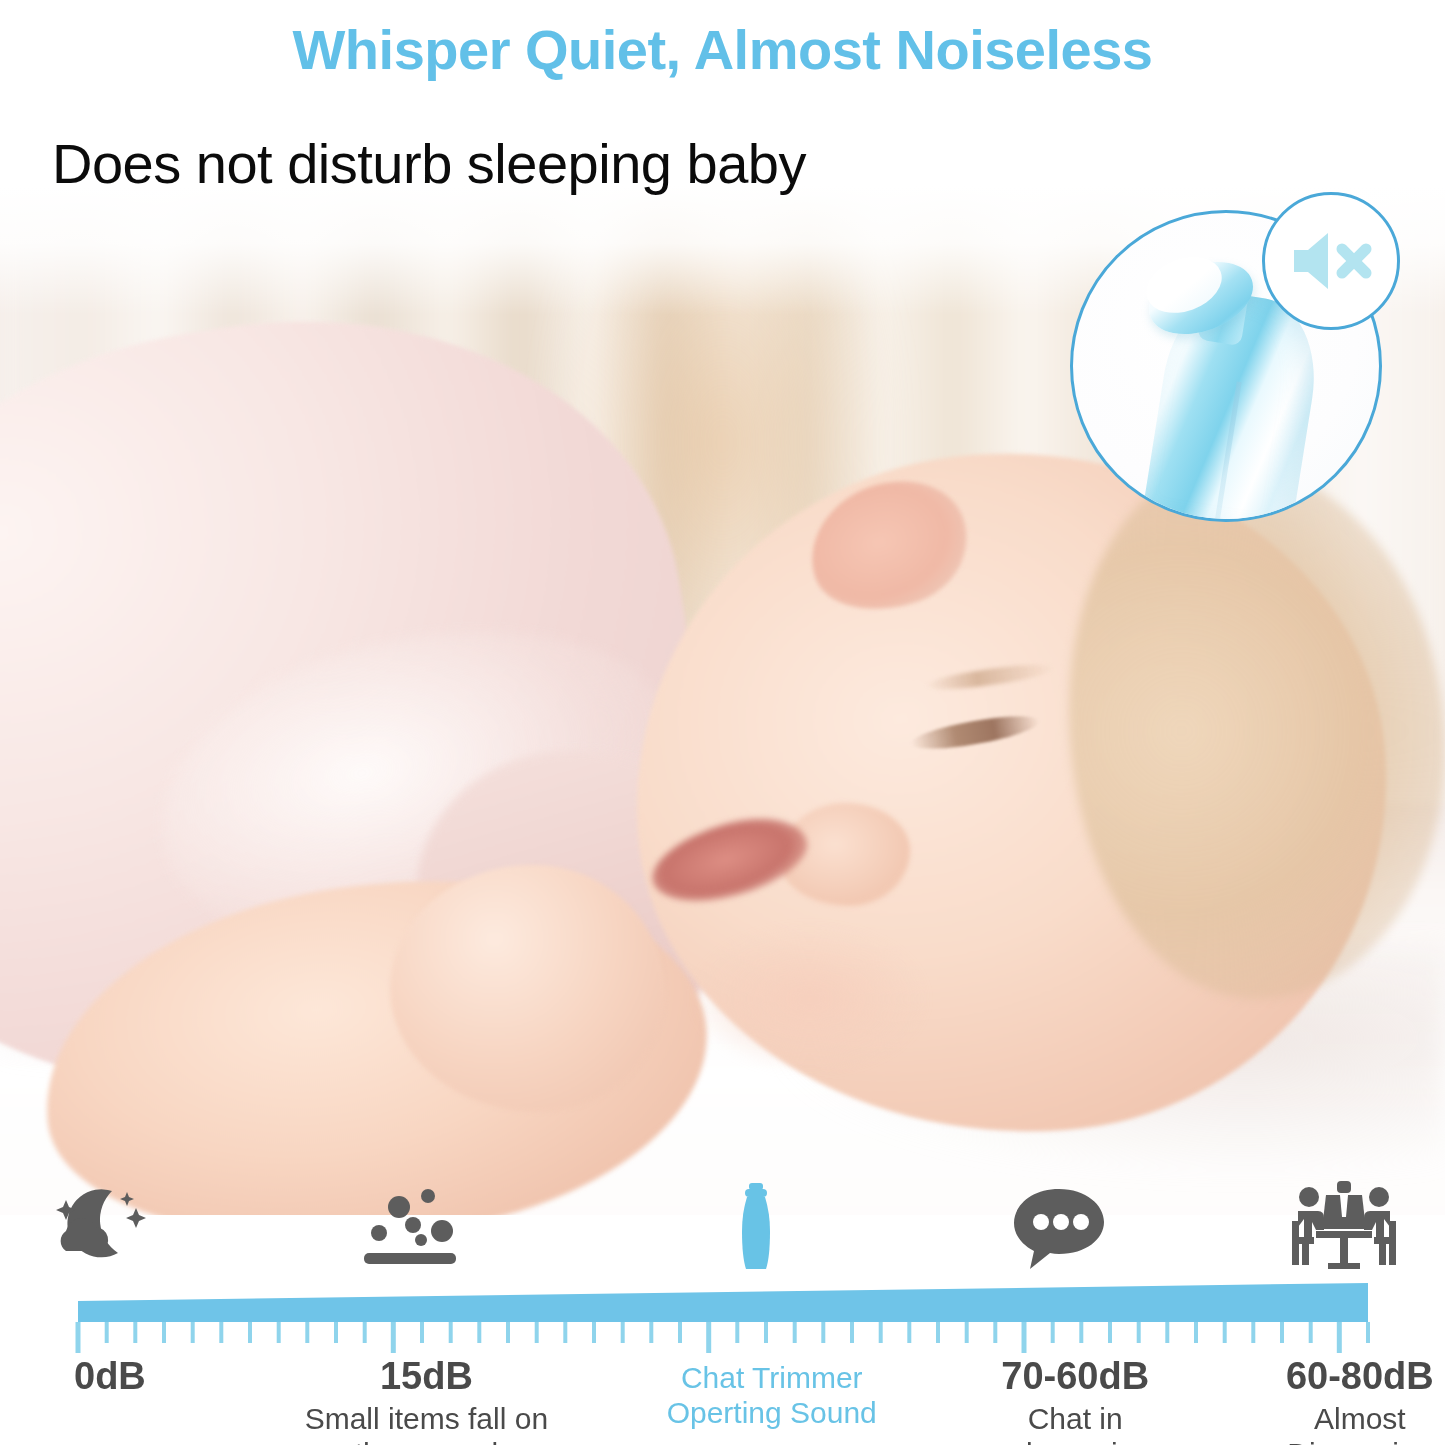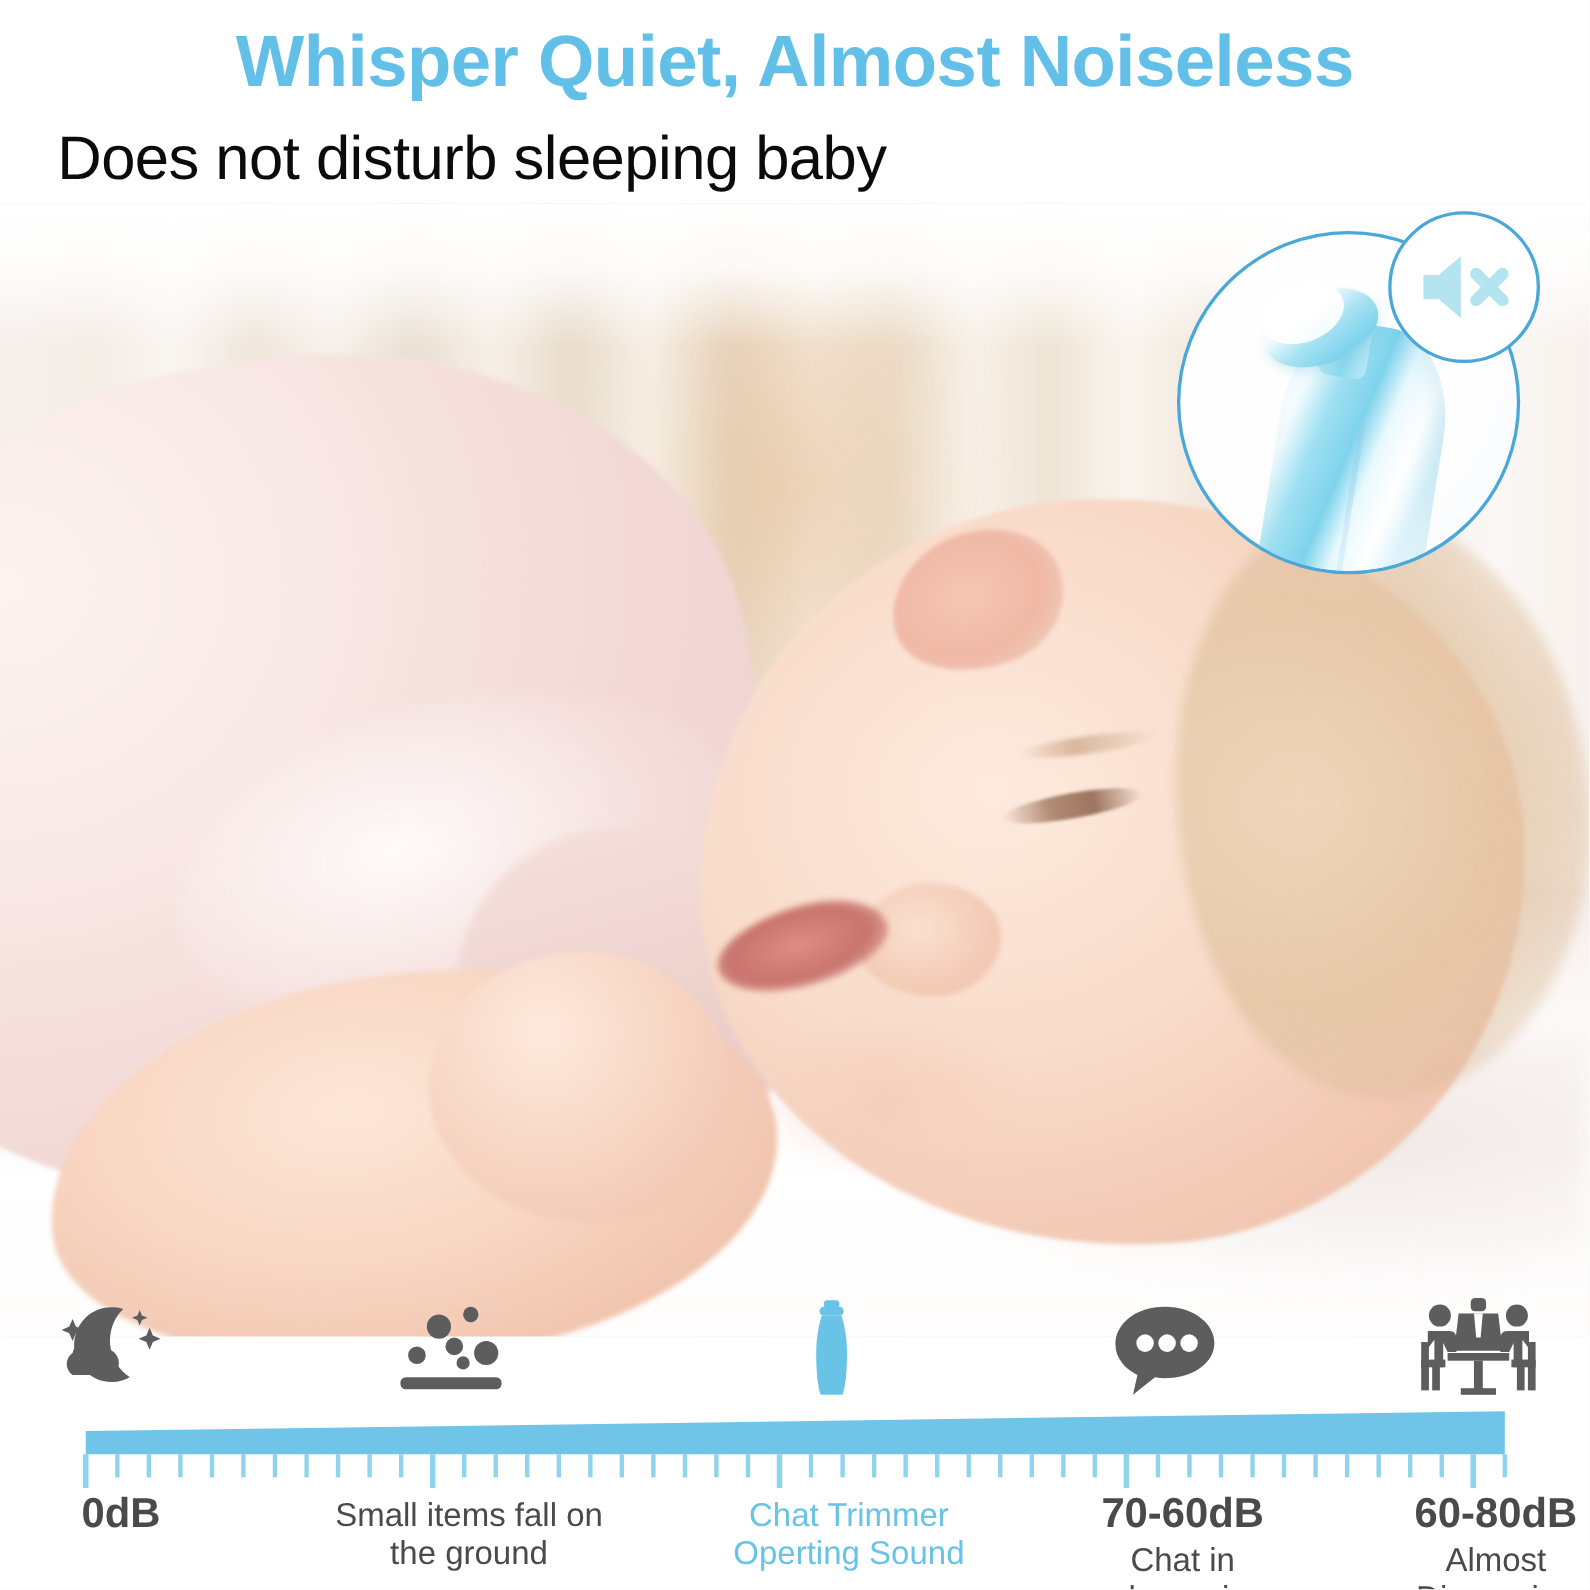--- a/index.html
+++ b/index.html
@@ -230,31 +230,31 @@
     filter: blur(6px);
   }
 
   
   .headline {
     position: absolute;
     left: 0;
     top: 22px;
     width: 1445px;
     text-align: center;
-    font-size: 66px;
+    font-size: 56px;
     line-height: 1.0;
     font-weight: 700;
     letter-spacing: -0.5px;
     color: #62c0e8;
     white-space: nowrap;
   }
   .subhead {
     position: absolute;
     left: 52px;
-    top: 116px;
+    top: 136px;
     font-size: 56px;
     line-height: 1.0;
     font-weight: 400;
     color: #0b0b0b;
     letter-spacing: -0.5px;
     white-space: nowrap;
   }
 
   
   .inset {
@@ -582,20 +582,21 @@
     </div>
 
     <div class="labels">
 
       <div class="label-col" style="left:6.5%;">
         <div class="label-db">0dB</div>
         <div class="label-desc"></div>
       </div>
 
       <div class="label-col" style="left:28.4%;">
+        <div class="label-db">15dB</div>
         <div class="label-desc">
           <span>Small items fall on</span><br>
           <span>the ground</span>
         </div>
       </div>
 
       <div class="label-col accent" style="left:52.3%;">
         <div class="label-desc">
           <span>Chat Trimmer</span><br>
           <span>Operting Sound</span>

